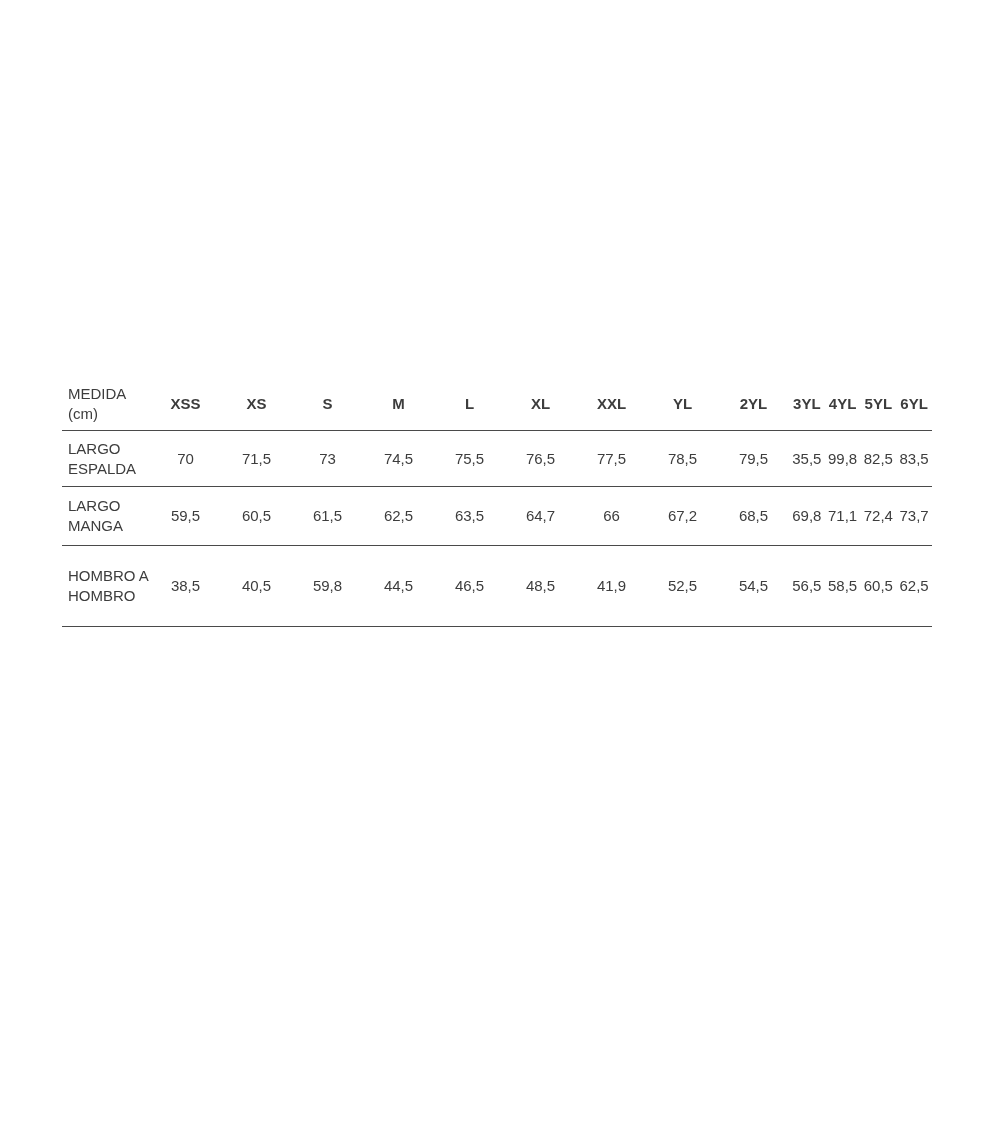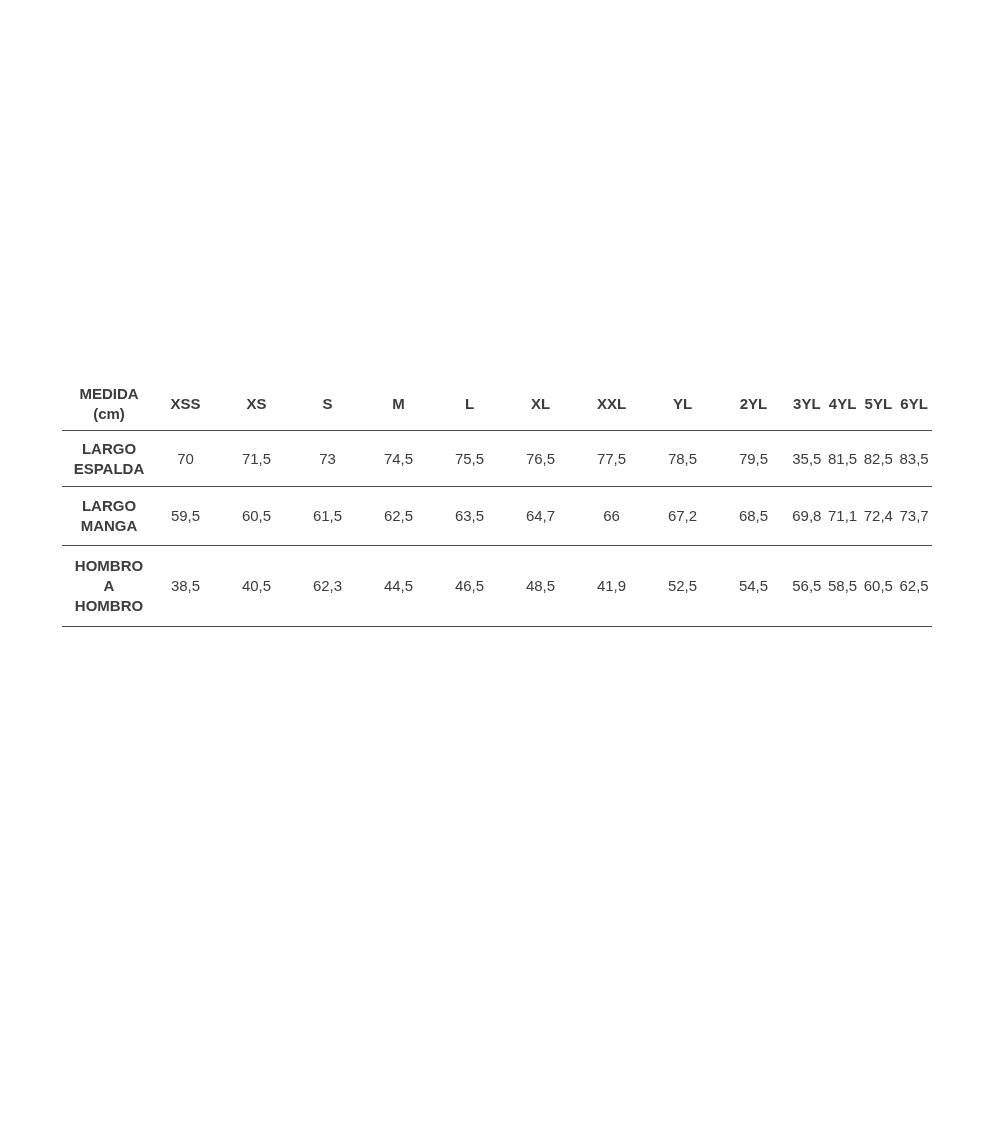--- a/index.html
+++ b/index.html
@@ -35,22 +35,22 @@
     font-weight:normal;
     text-align:center;
     overflow:hidden;
   }
   .size-table thead th{
     font-weight:bold;
     height:52px;
   }
   .size-table th.row-label,
   .size-table thead th.corner{
-    text-align:center;
-    font-weight:bold;
+    text-align:left;
+    font-weight:normal;
     padding-left:6px;
     margin-top:14px;
   }
   tr.r-single > *{height:35px;}
   tr.r-cadera > *{height:33px;}
   tr.r-two > *{height:55px;}
   tr.r-manga > *{height:58px;}
   tr.r-three > *{height:80px;}
 </style>
 </head>
@@ -98,21 +98,21 @@
         <td>70</td>
         <td>71,5</td>
         <td>73</td>
         <td>74,5</td>
         <td>75,5</td>
         <td>76,5</td>
         <td>77,5</td>
         <td>78,5</td>
         <td>79,5</td>
         <td>35,5</td>
-        <td>81,5</td>
+        <td>99,8</td>
         <td>82,5</td>
         <td>83,5</td>
       </tr>
       <tr class="r-manga">
         <th class="row-label">LARGO MANGA</th>
         <td>59,5</td>
         <td>60,5</td>
         <td>61,5</td>
         <td>62,5</td>
         <td>63,5</td>
@@ -122,21 +122,21 @@
         <td>68,5</td>
         <td>69,8</td>
         <td>71,1</td>
         <td>72,4</td>
         <td>73,7</td>
       </tr>
       <tr class="r-three">
         <th class="row-label">HOMBRO A HOMBRO</th>
         <td>38,5</td>
         <td>40,5</td>
-        <td>62,3</td>
+        <td>59,8</td>
         <td>44,5</td>
         <td>46,5</td>
         <td>48,5</td>
         <td>41,9</td>
         <td>52,5</td>
         <td>54,5</td>
         <td>56,5</td>
         <td>58,5</td>
         <td>60,5</td>
         <td>62,5</td>

